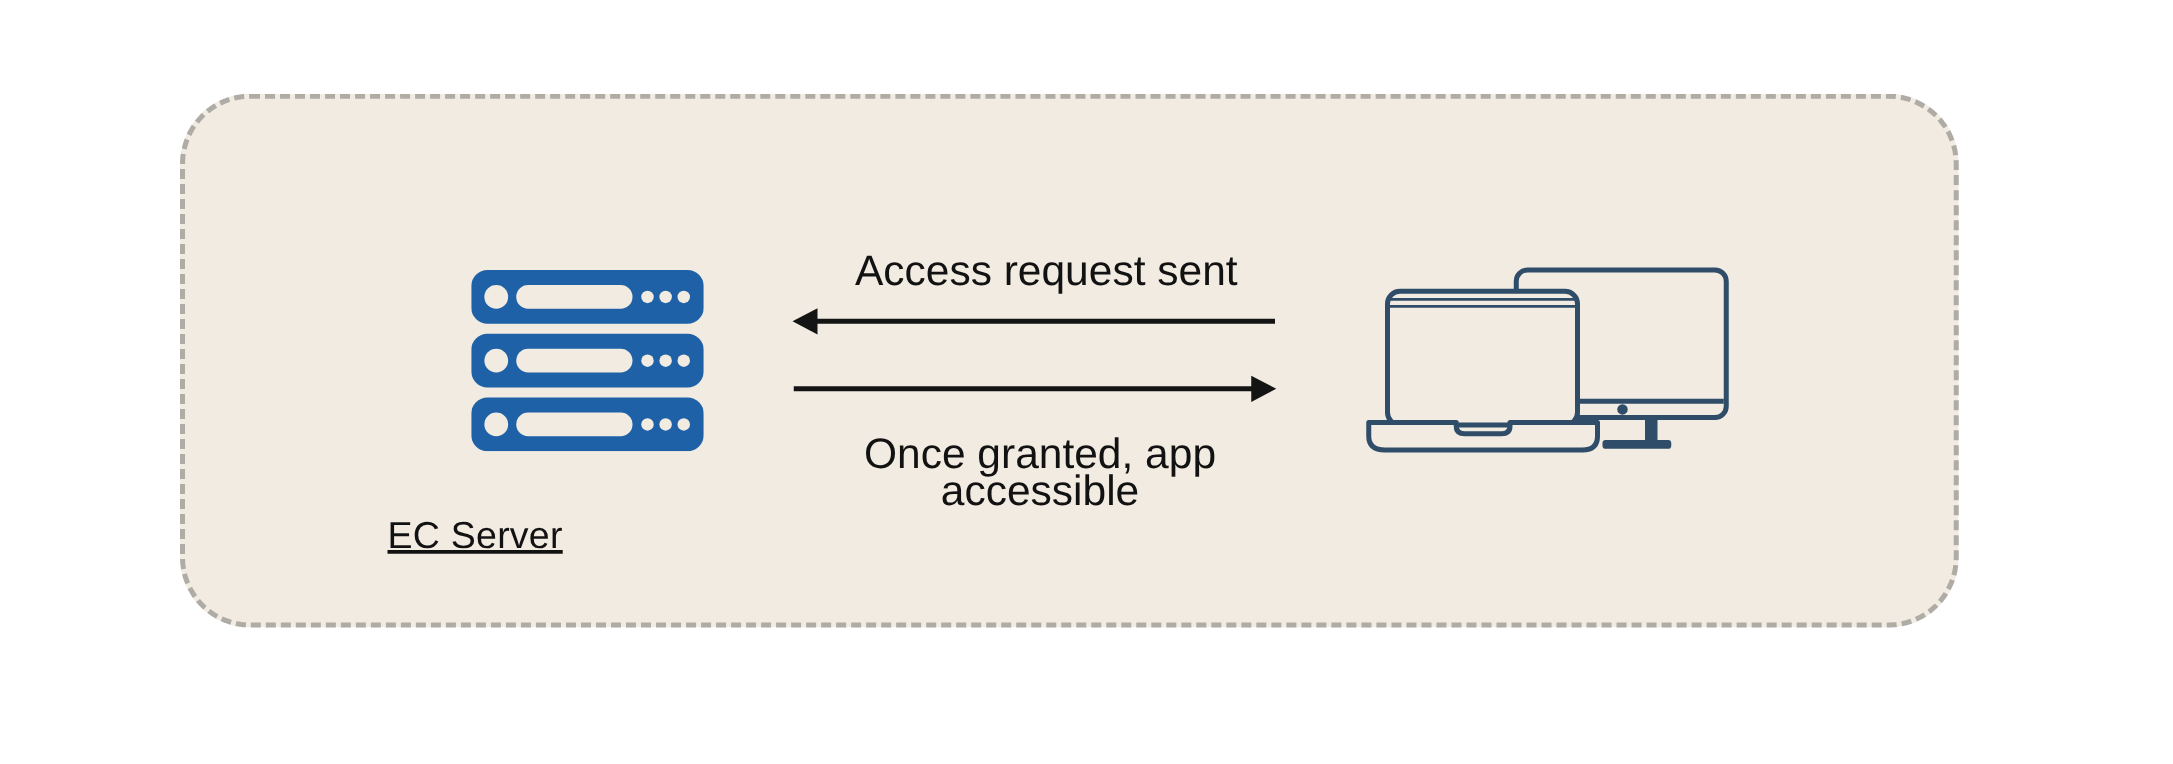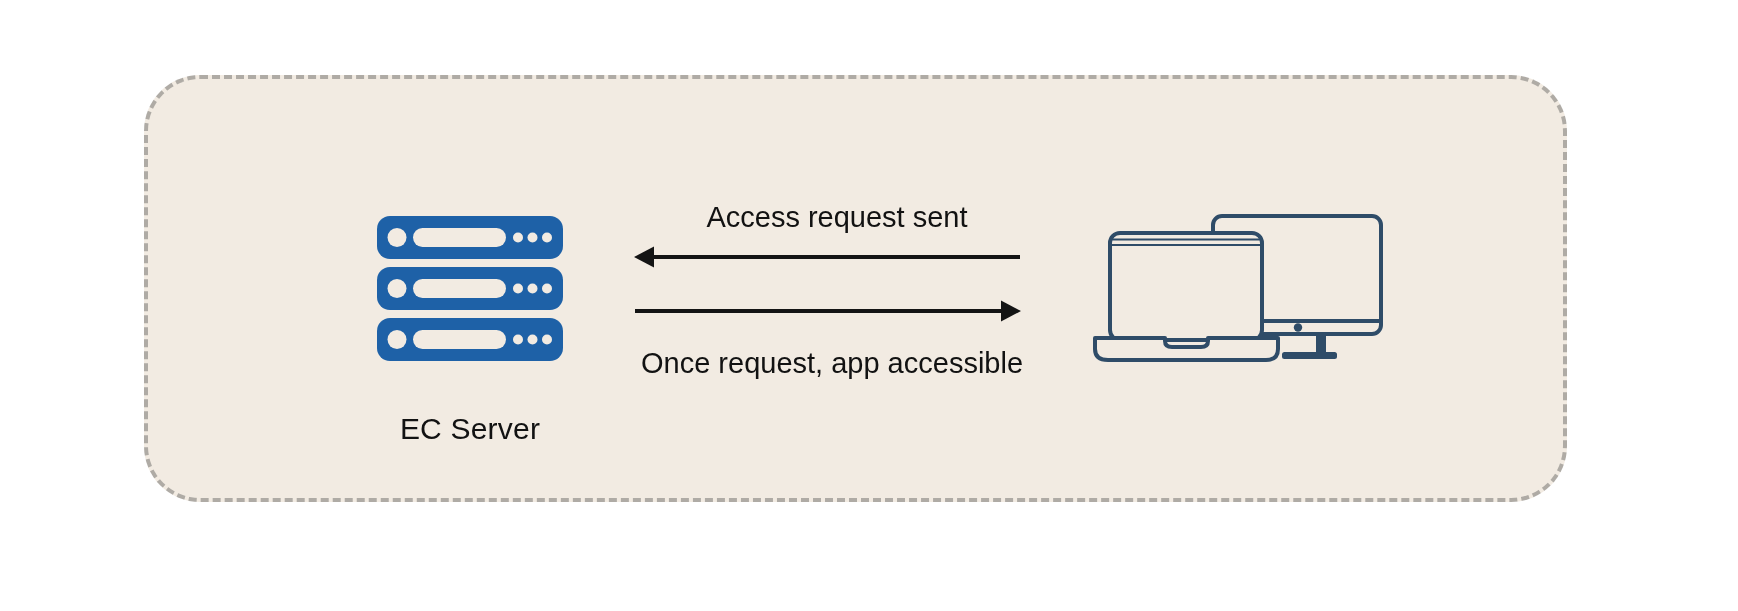--- a/index.html
+++ b/index.html
@@ -16,27 +16,28 @@
   body{font-family:"Liberation Sans","DejaVu Sans",sans-serif;color:var(--text-black);}
   .stage{position:relative;width:1738px;height:611px;background:var(--page-bg);}
   .panel{
     position:absolute;left:144px;top:75px;width:1423px;height:427px;
     background:var(--panel-bg);
     border:4px dashed var(--panel-border);
     border-radius:56px;
   }
   .abs{position:absolute;}
   .node-label{
-    position:absolute;width:320px;text-align:center;
+    position:absolute;width:320px;
     font-size:30px;font-weight:500;line-height:34px;color:var(--text-black);
     letter-spacing:.2px;
+    text-decoration:underline;
   }
   .flow-label{
     position:absolute;width:420px;text-align:center;
-    font-size:29px;font-weight:400;line-height:30px;color:var(--text-black);
+    font-size:34px;font-weight:400;line-height:30px;color:var(--text-black);
   }
   svg{display:block;}
 </style>
 </head>
 <body>
 
 <div class="stage">
 
   <div class="panel"></div>
 
@@ -96,17 +97,17 @@
       <path d="M1,17 L21,6.5 L21,27.5 Z" fill="var(--arrow-black)"></path>
     </svg>
   </div>
 
   <div class="abs" style="left:632px;top:294px;">
     <svg width="390" height="34" viewBox="0 0 390 34">
       <line x1="3" y1="17" x2="376" y2="17" stroke="var(--arrow-black)" stroke-width="4"></line>
       <path d="M389,17 L369,6.5 L369,27.5 Z" fill="var(--arrow-black)"></path>
     </svg>
   </div>
-  <div class="flow-label" style="left:622px;top:348px;">Once request, app accessible</div>
+  <div class="flow-label" style="left:622px;top:348px;">Once granted, app accessible</div>
 
   <div class="node-label" style="left:310px;top:412px;">EC Server</div>
 
 </div>
 
 </body></html>

